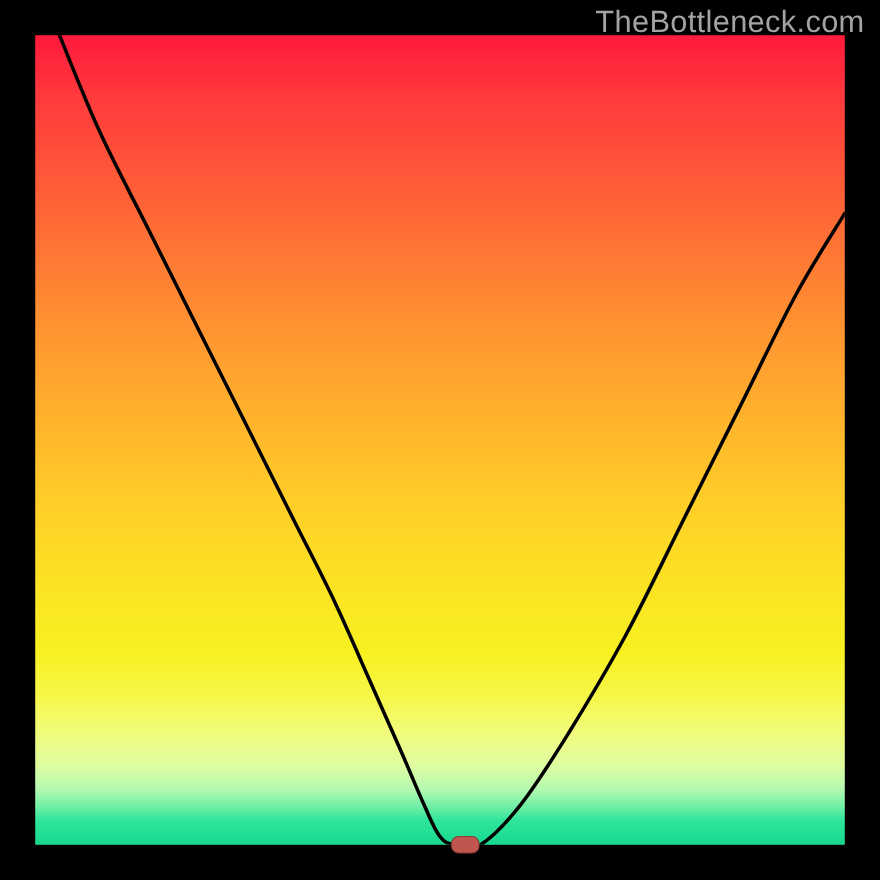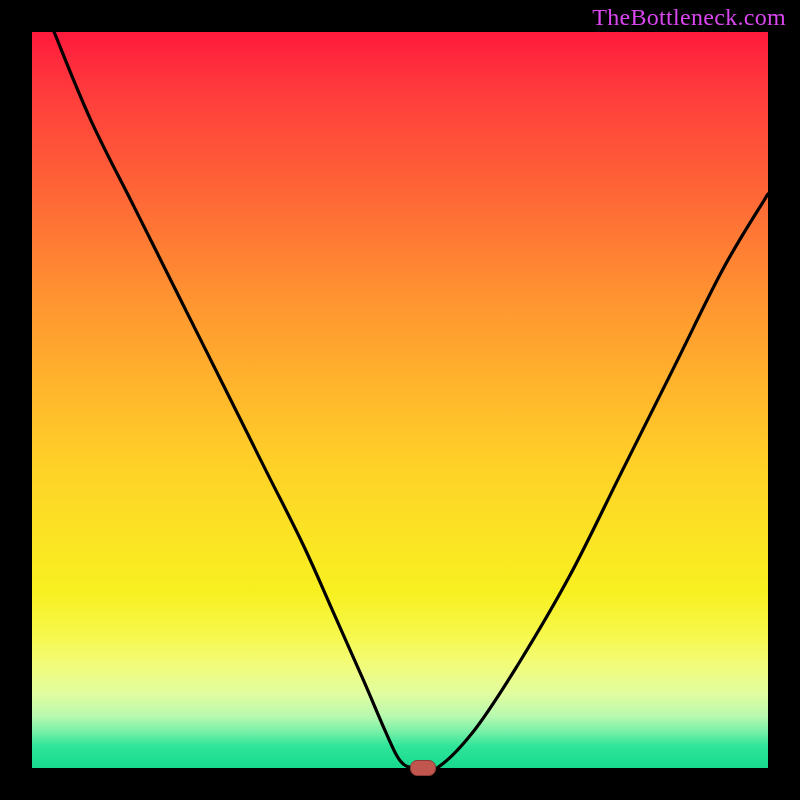--- a/index.html
+++ b/index.html
@@ -16,24 +16,23 @@
     top: 0;
     left: 0;
     width: 800px;
     height: 800px;
     background: #000;
   }
   .watermark {
     position: absolute;
     top: 4px;
     right: 14px;
-    color: #d946ef;
-    font-size: 24px;
+    color: #a3a3a3;
+    font-size: 28px;
     letter-spacing: 0.3px;
-    font-family: Liberation Serif, serif;
   }
   .plot {
     position: absolute;
     left: 32px;
     top: 32px;
     width: 736px;
     height: 736px;
     background: linear-gradient(to bottom,
       #ff1a3c 0%,
       #ff3b3c 8%,

